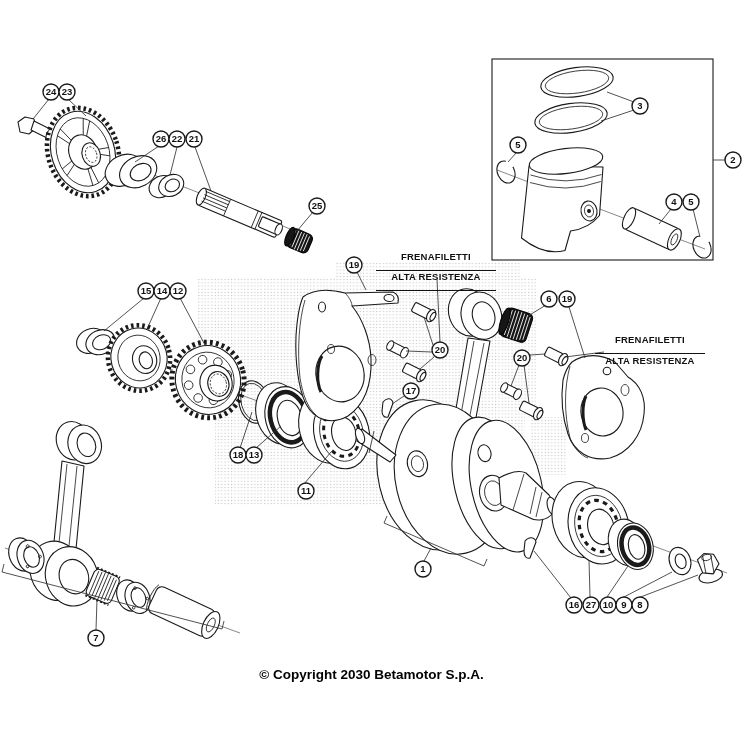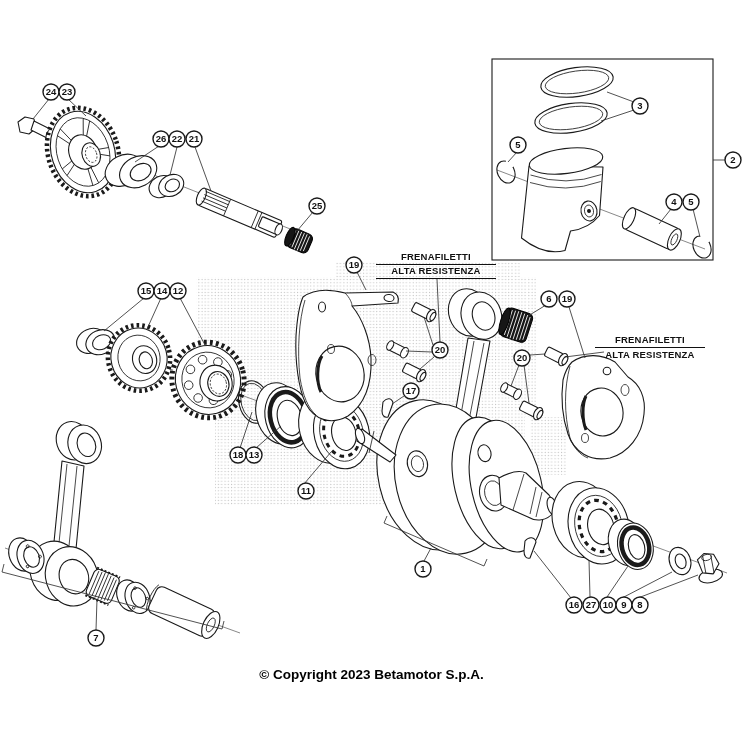--- a/index.html
+++ b/index.html
@@ -11,21 +11,21 @@
   .thin{fill:none;stroke:#1a1a1a;stroke-width:.8;}
   .leader{fill:none;stroke:#333;stroke-width:.85;}
   .axis{fill:none;stroke:#555;stroke-width:.7;}
   .dark{fill:#161616;stroke:#000;stroke-width:1;}
   .wh{fill:none;stroke:#fff;stroke-width:.8;}
   .teeth{fill:#fff;stroke:#1a1a1a;}
   .co-circle{fill:#fff;stroke:#1a1a1a;stroke-width:1.4;}
   .co-text{font:bold 9.5px "Liberation Sans",sans-serif;fill:#111;text-anchor:middle;}
   .note{position:absolute;text-align:center;color:#111;font-weight:bold;font-size:9.5px;
         line-height:12px;letter-spacing:.2px;white-space:nowrap;}
-  .note .u{display:block;border-bottom:1.4px solid #111;padding-bottom:1px;}
+  .note .u{display:block;border-bottom:1.4px solid #111;padding-bottom:7px;}
   .note .nu{display:block;padding-top:1px;}
   .copyright{position:absolute;top:667px;left:0;width:743px;text-align:center;
              font-weight:bold;font-size:13.5px;color:#000;}
 </style>
 </head>
 <body>
 
 <div class="stage">
 <svg width="743" height="743" viewBox="0 0 743 743">
   <defs>
@@ -472,14 +472,14 @@
 </svg>
 
   <div class="note" style="left:376px;top:251px;width:120px;">
     <span class="u">FRENAFILETTI</span>
     <span class="u">ALTA RESISTENZA</span>
   </div>
   <div class="note" style="left:595px;top:334px;width:110px;">
     <span class="u">FRENAFILETTI</span>
     <span class="nu">ALTA RESISTENZA</span>
   </div>
-  <div class="copyright">© Copyright 2023 Betamotor S.p.A.</div>
+  <div class="copyright">© Copyright 2030 Betamotor S.p.A.</div>
 </div>
 
 </body></html>

